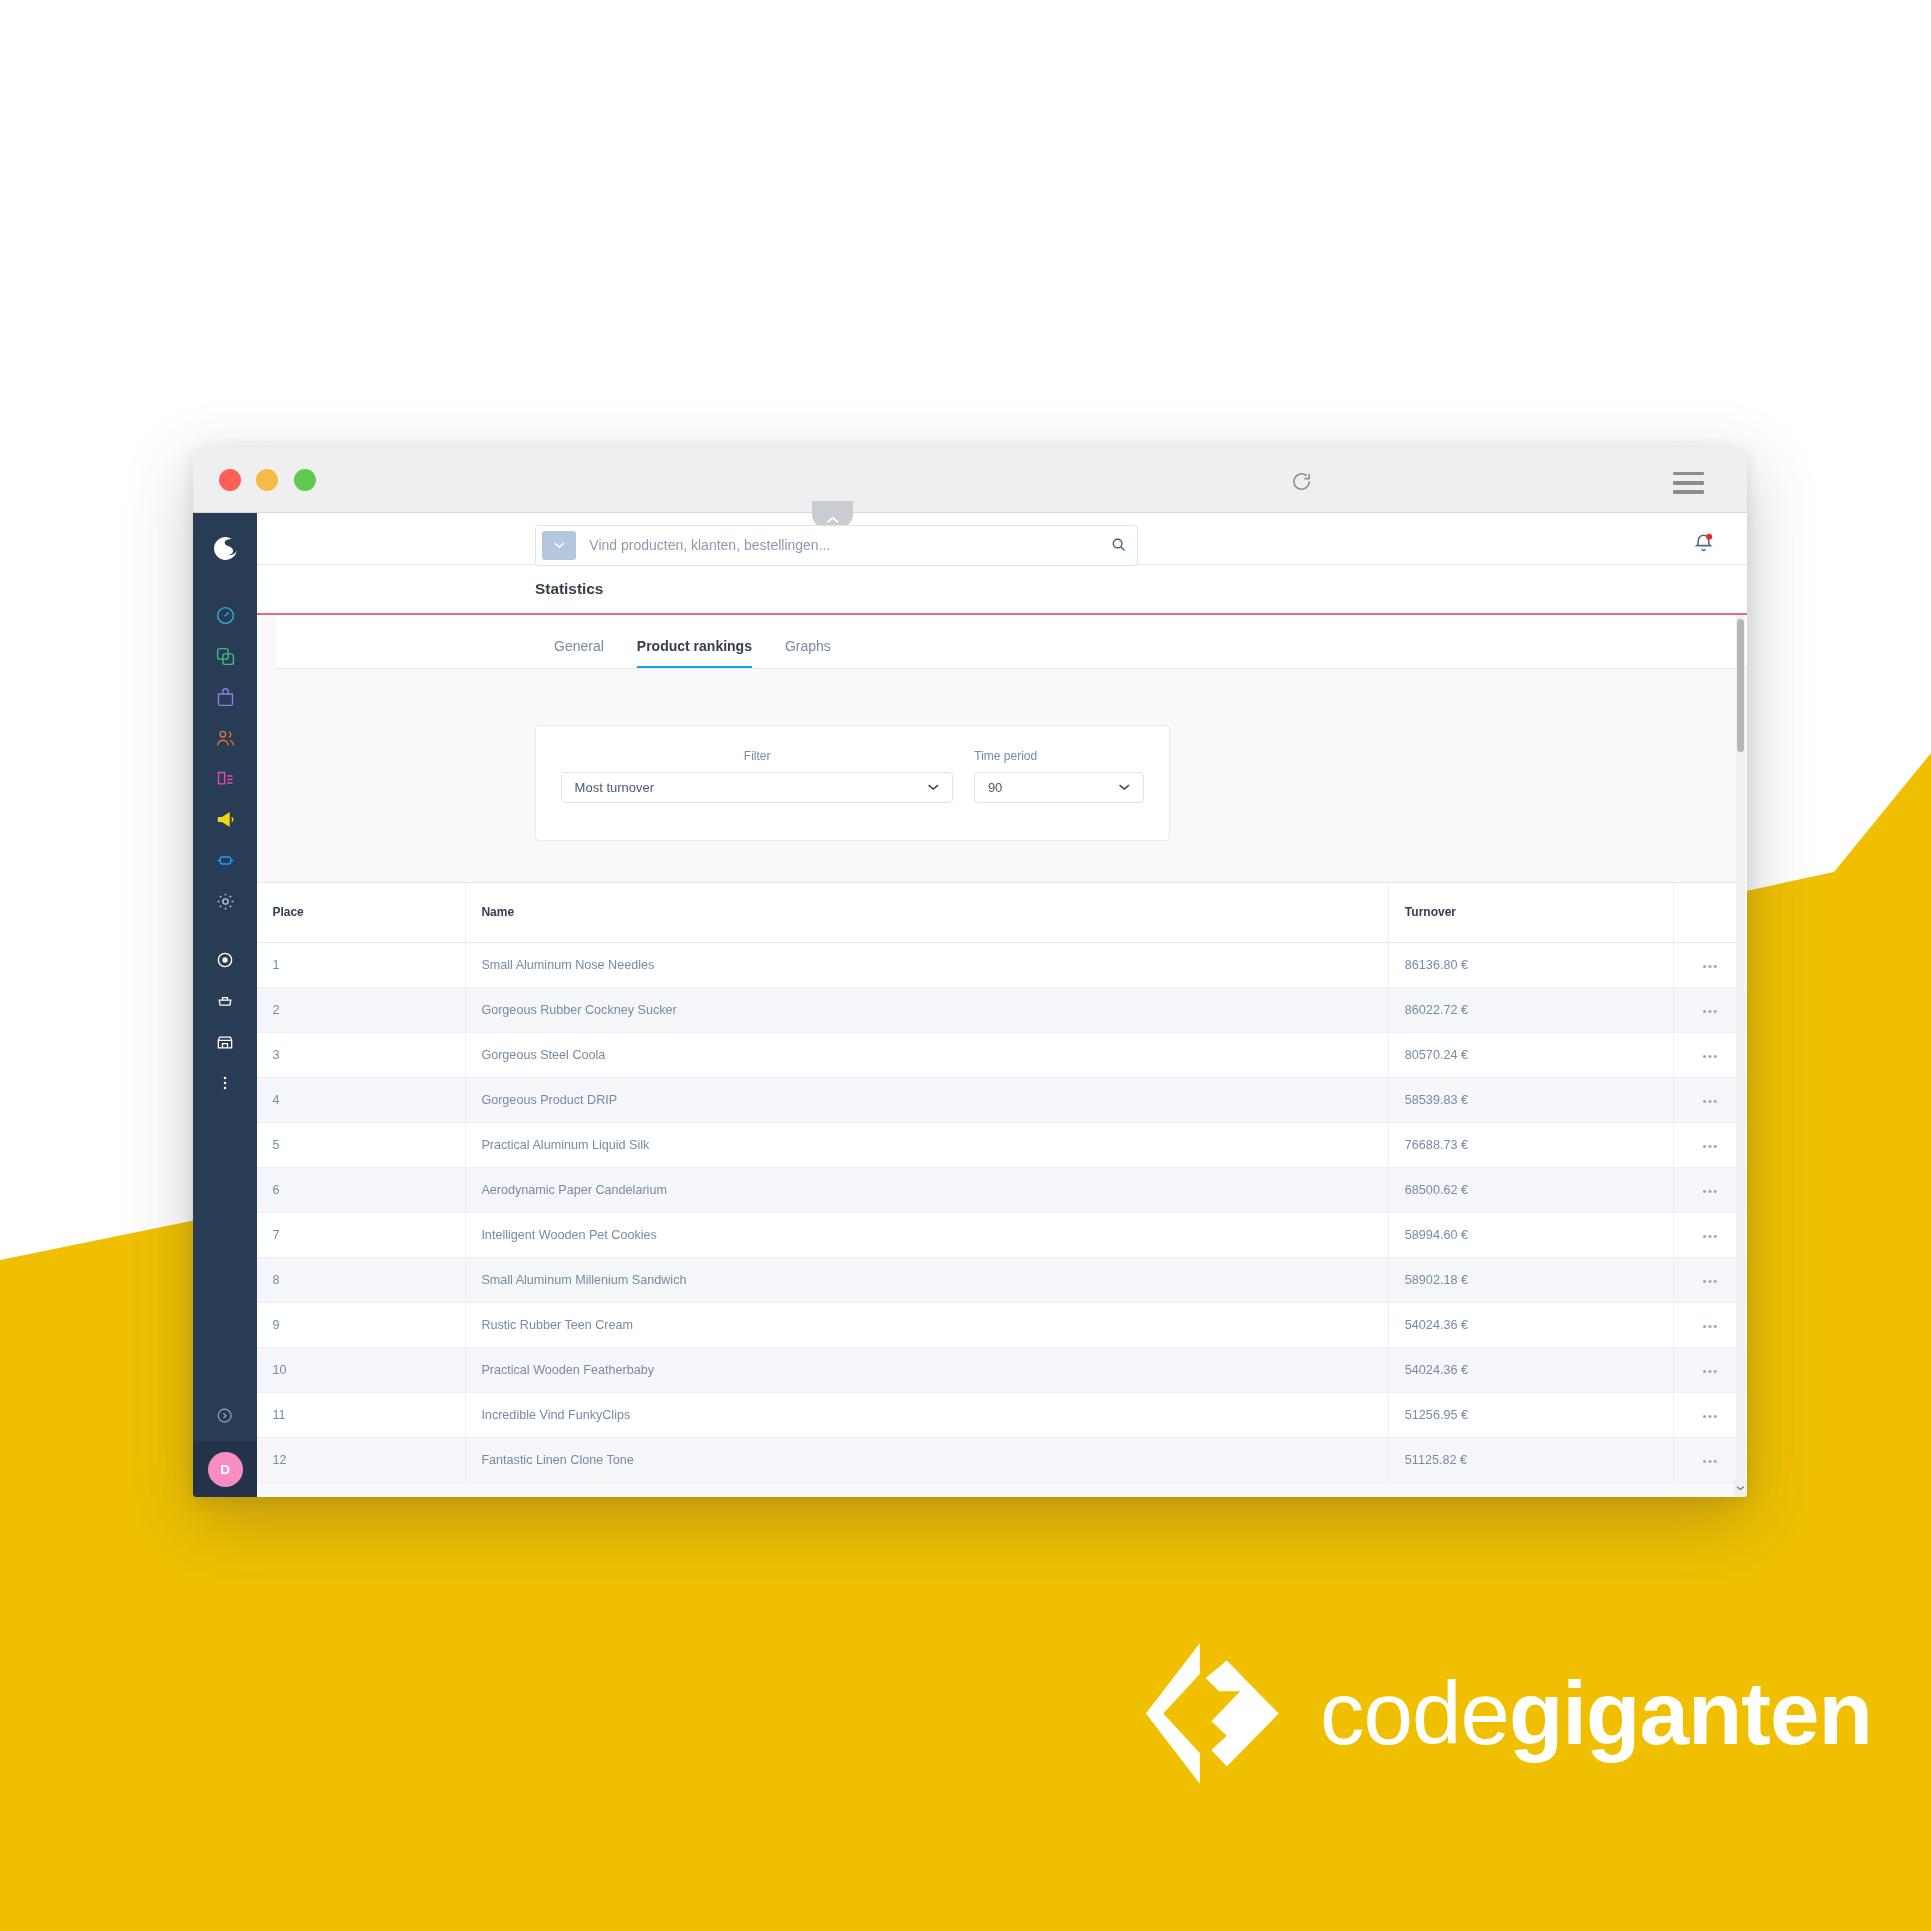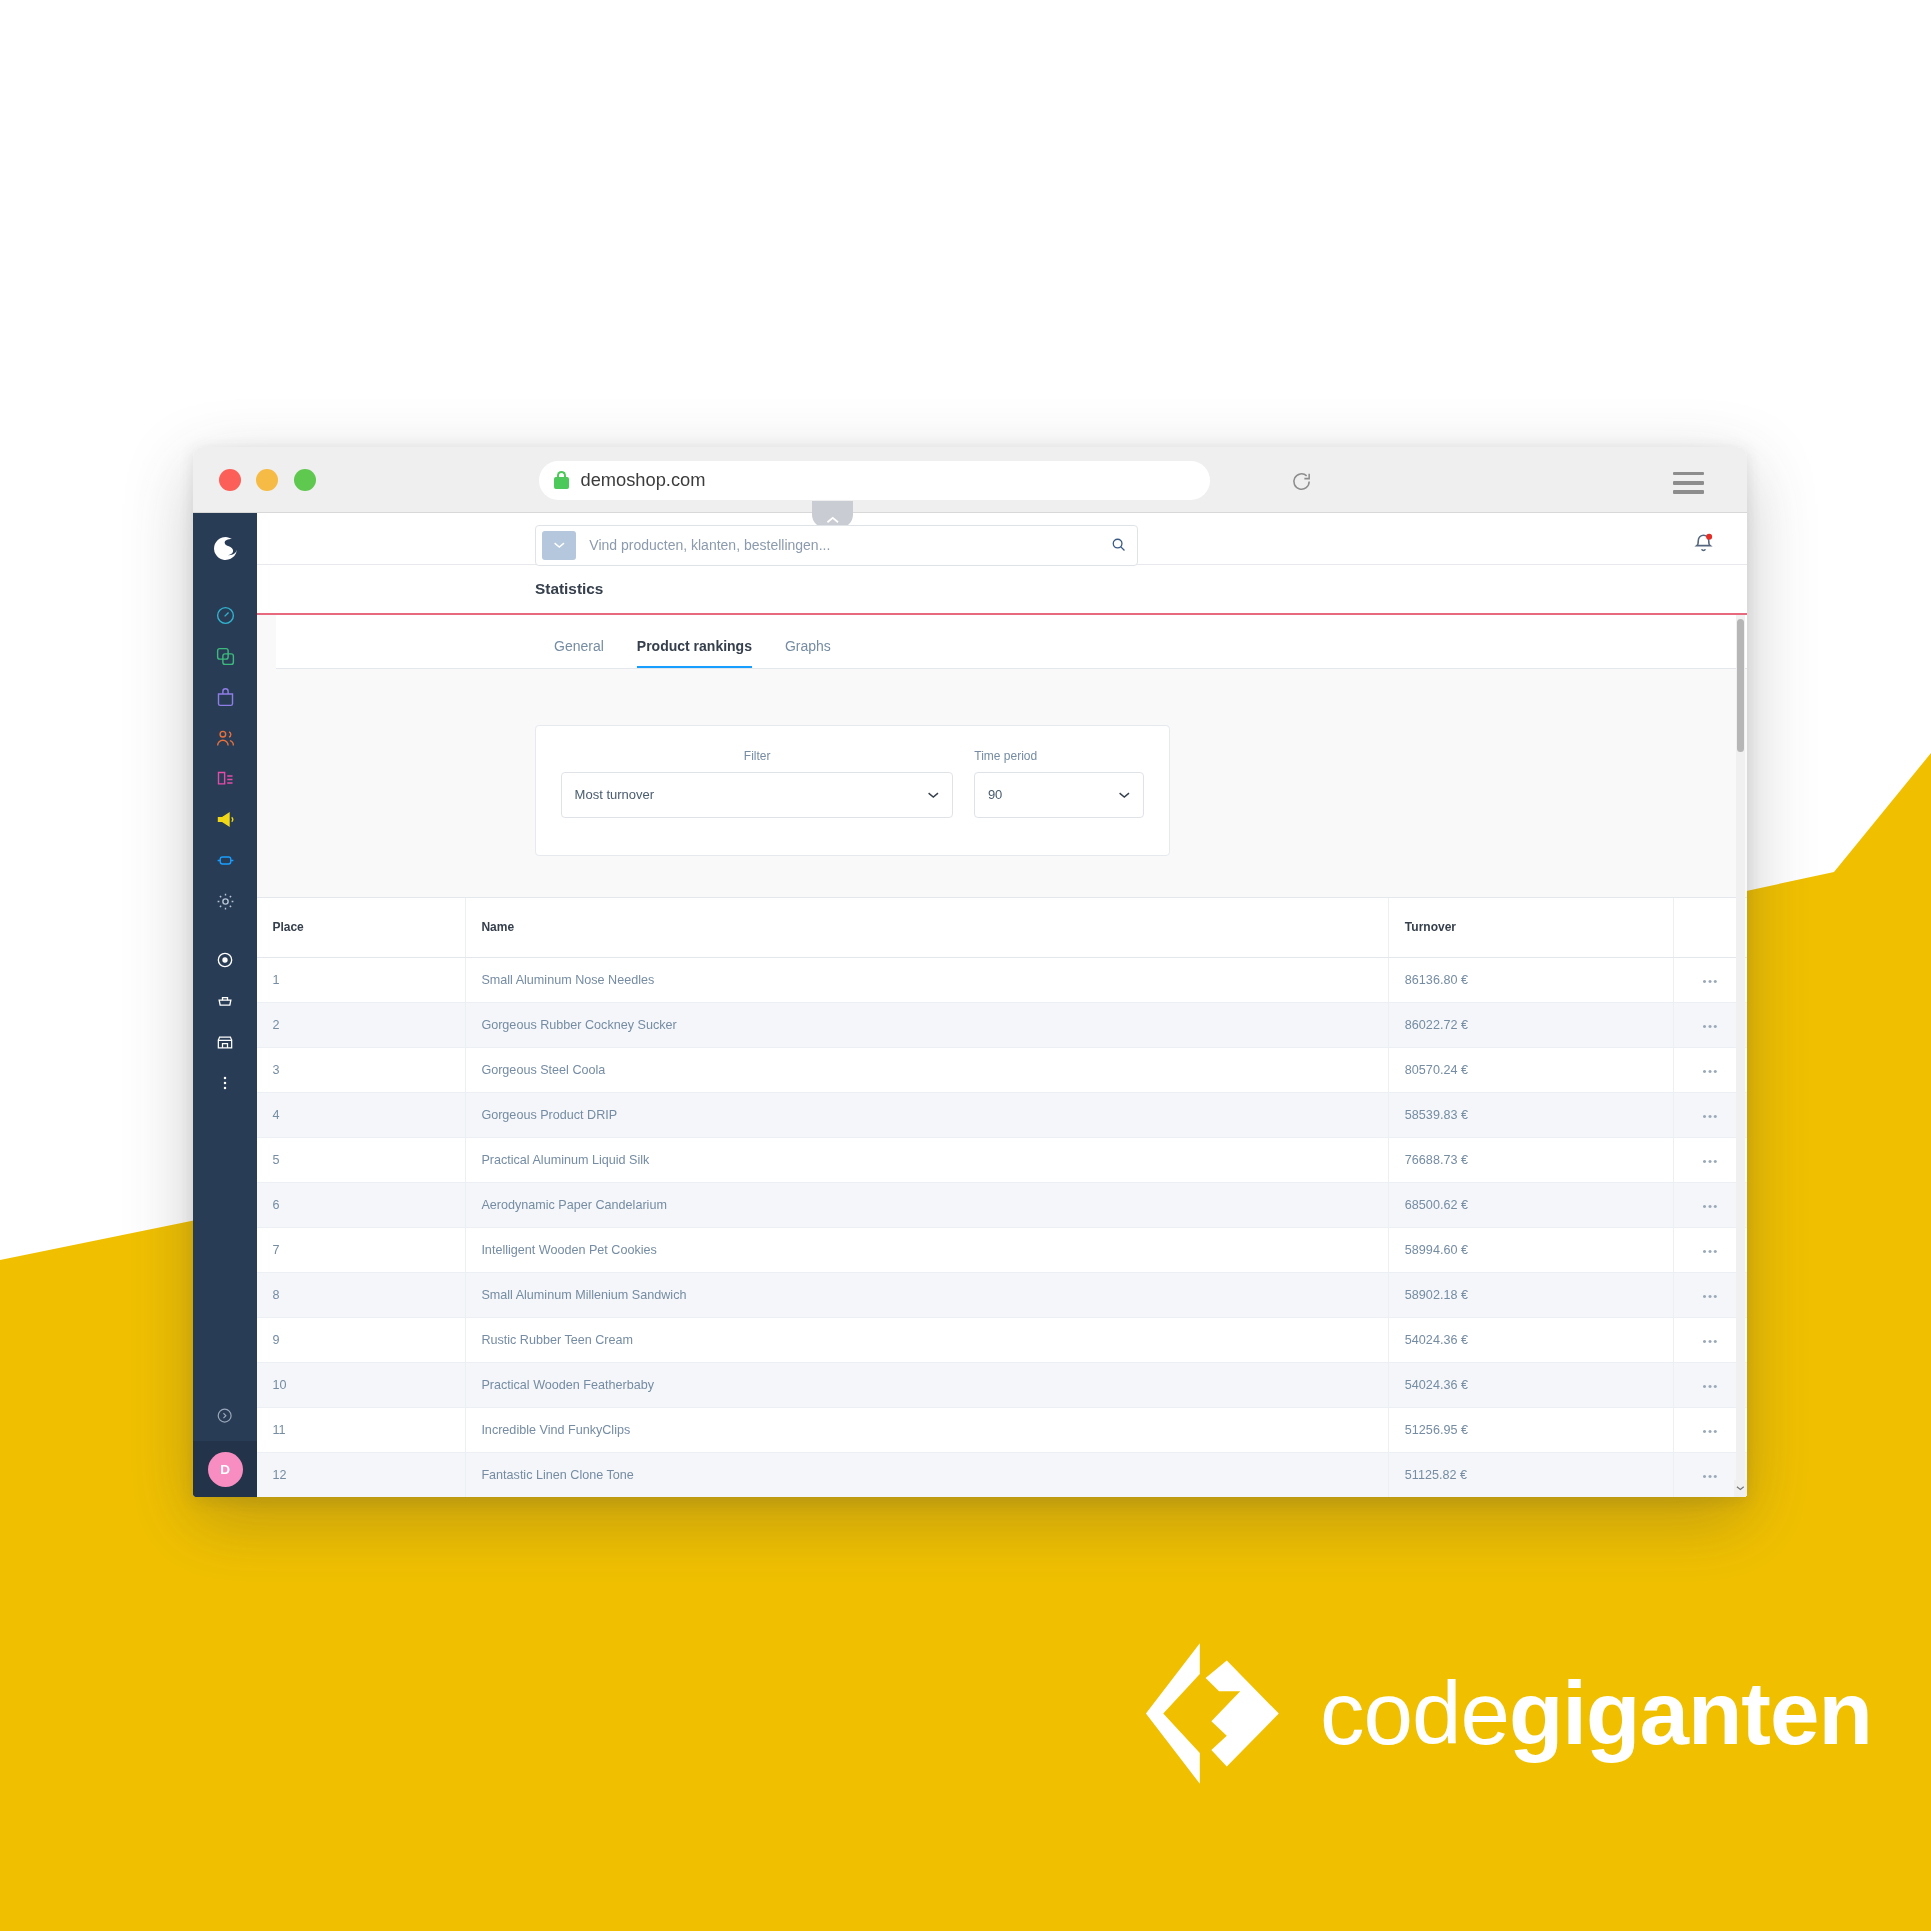--- a/index.html
+++ b/index.html
@@ -155,21 +155,21 @@
   
   #filter-zone { padding: 56px 0 41px 0; background: #f9f9fa; }
   #filter-card {
     margin-left: 278px; width: 635px;
     background: #ffffff; border: 1px solid #e6e9ee; border-radius: 3.9px;
     padding: 23px 25px 37px 25px;
     display: flex; gap: 21px;
   }
   .field-label { font-size: 12px; color: #758ca3; margin-bottom: 8.7px; }
   .select-box {
-    height: 46px; border: 1px solid #dfe3e8; border-radius: 3.9px;
+    height: 31px; border: 1px solid #dfe3e8; border-radius: 3.9px;
     background: #ffffff; display: flex; align-items: center;
     justify-content: space-between; padding: 0 12.6px;
     font-size: 13px; color: #4a5c6e;
   }
   #filter-field { width: 423px; text-align: center; }
   #time-field { width: 183px; }
 
   
   #table-wrap { background: #ffffff; border-top: 1px solid #e4e7ec; }
   table { width: 100%; border-collapse: collapse; table-layout: fixed; }
@@ -223,27 +223,20 @@
 
 <div id="browser">
 
   <div id="titlebar">
     <div class="traffic">
       <div class="dot red"></div>
       <div class="dot yellow"></div>
       <div class="dot green"></div>
     </div>
 
-    <div id="urlbar">
-      <span class="lock">
-        <span class="shackle"></span>
-          <span class="body"></span>
-      </span>
-      <span id="url-text">demoshop.com</span>
-    </div>
 
     <div id="reload-btn">
       <svg width="23" height="23" viewBox="0 0 24 24" fill="none" stroke="#8d8d8d" stroke-width="1.6">
         <path d="M20 12a8 8 0 1 1-2.6-5.9"></path>
           <path d="M20 4v5h-5"></path>
       </svg>
     </div>
 
     <div id="hamburger">
       <span></span>

